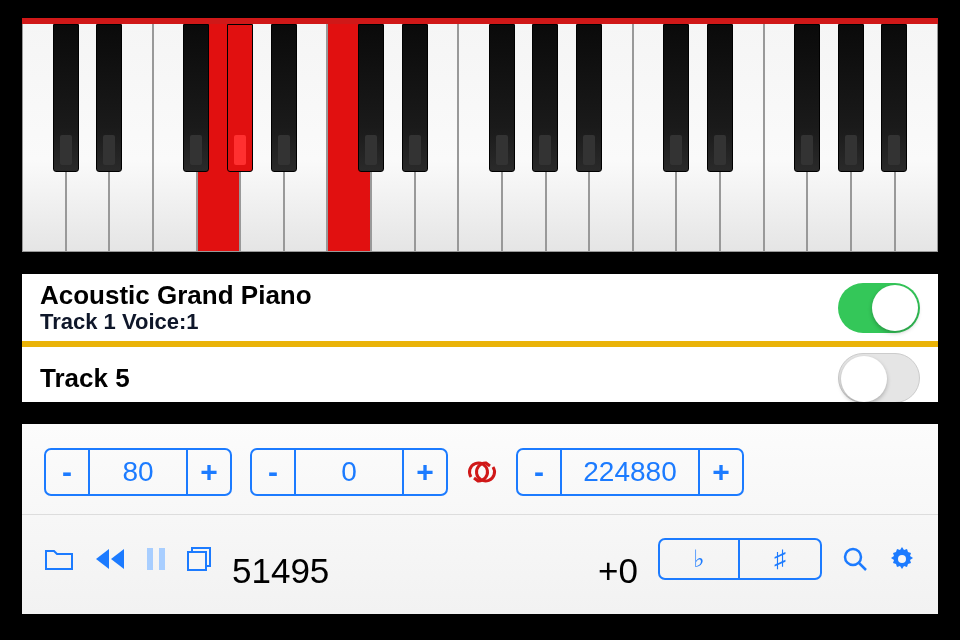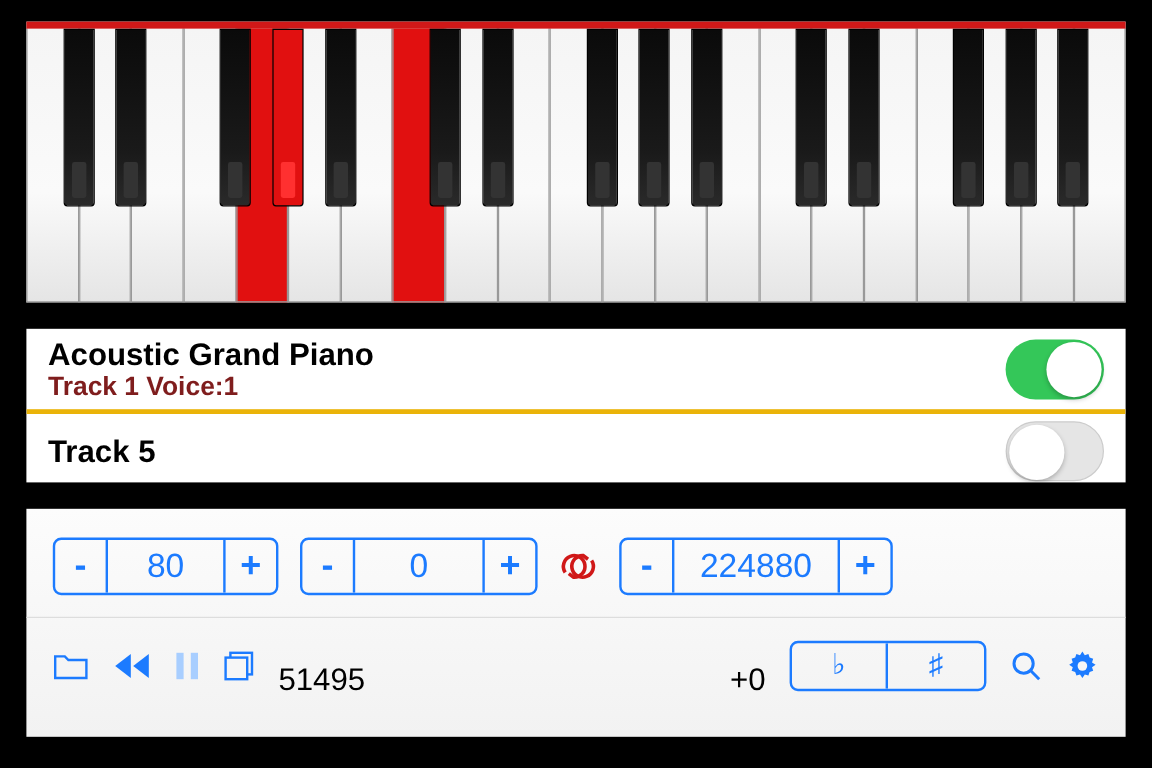--- a/index.html
+++ b/index.html
@@ -65,25 +65,25 @@
 .track-list {
   background: #fff;
   margin: 22px 22px 0 22px;
   height: 128px;
   overflow: hidden;
 }
 .track-row {
   display: flex;
   align-items: center;
   padding: 6px 18px;
-  border-bottom: 4px solid #eab308;
+  border-bottom: 6px solid #eab308;
 }
 .track-info { flex: 1; }
 .track-title { font-size: 26px; font-weight: 600; color: #000; }
-.track-sub { font-size: 22px; font-weight: 600; color: #7f1d1d; margin-top: -2px; }
+.track-sub { font-size: 22px; font-weight: 600; color: #0f172a; margin-top: -2px; }
 .switch {
   width: 82px;
   height: 50px;
   border-radius: 25px;
   position: relative;
 }
 .switch.on { background: #34c759; }
 .switch.off { background: #e5e5e5; border: 1px solid #ccc; }
 .switch .knob {
   position: absolute;
@@ -153,21 +153,21 @@
 }
 .tb-icon {
   color: #1c7bff;
   font-size: 28px;
   display: flex;
   align-items: center;
   justify-content: center;
   cursor: pointer;
 }
 .tb-icon.pause { color: #a0c6ff; }
-.tb-value { color: #000; font-size: 26px; min-width: 110px; text-align: left; margin-top: 24px; }
+.tb-value { color: #000; font-size: 35px; min-width: 110px; text-align: left; margin-top: 24px; }
 .tb-value.right { text-align: right; min-width: 80px;}
 .seg {
   display: flex;
   border: 2px solid #1c7bff;
   border-radius: 7px;
   overflow: hidden;
   height: 42px;
 }
 .seg div {
   width: 80px;

